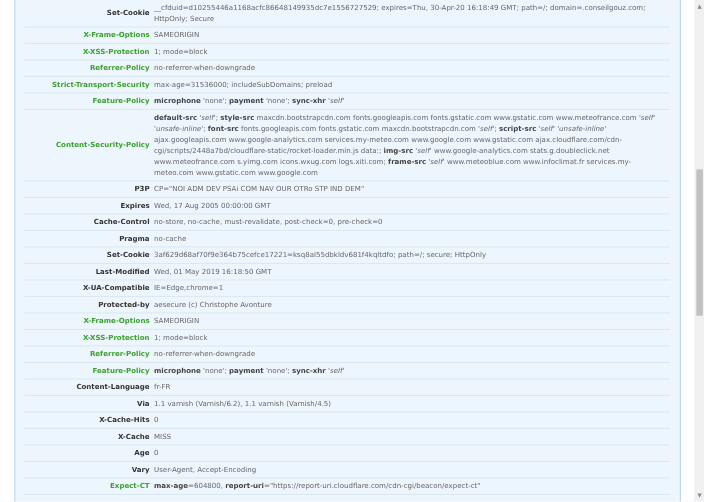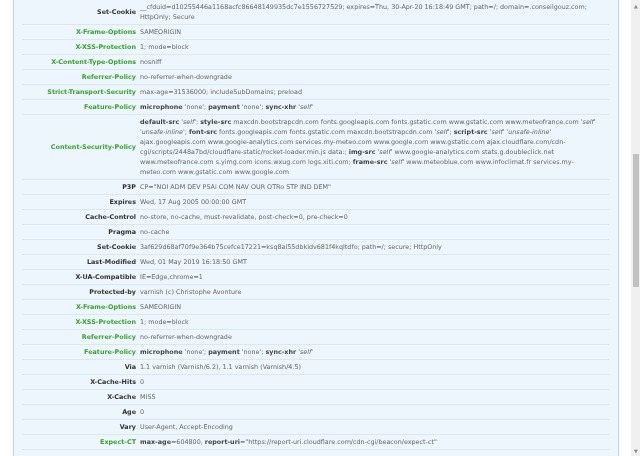--- a/index.html
+++ b/index.html
@@ -43,24 +43,20 @@
       </tr>
       <tr>
         <td class="k g">X-Frame-Options</td>
         <td class="v">SAMEORIGIN</td>
       </tr>
       <tr>
         <td class="k g">X-XSS-Protection</td>
         <td class="v">1; mode=block</td>
       </tr>
       <tr>
-        <td class="k g">X-Content-Type-Options</td>
-        <td class="v">nosniff</td>
-      </tr>
-      <tr>
         <td class="k g">Referrer-Policy</td>
         <td class="v">no-referrer-when-downgrade</td>
       </tr>
       <tr>
         <td class="k g">Strict-Transport-Security</td>
         <td class="v">max-age=31536000; includeSubDomains; preload</td>
       </tr>
       <tr>
         <td class="k g">Feature-Policy</td>
         <td class="v"><b>microphone</b> 'none'; <b>payment</b> 'none'; <b>sync-xhr</b> <i>'self'</i></td>
@@ -92,37 +88,41 @@
       <tr>
         <td class="k">Last-Modified</td>
         <td class="v">Wed, 01 May 2019 16:18:50 GMT</td>
       </tr>
       <tr>
         <td class="k">X-UA-Compatible</td>
         <td class="v">IE=Edge,chrome=1</td>
       </tr>
       <tr>
         <td class="k">Protected-by</td>
-        <td class="v">varnish (c) Christophe Avonture</td>
+        <td class="v">aesecure (c) Christophe Avonture</td>
       </tr>
       <tr>
         <td class="k g">X-Frame-Options</td>
         <td class="v">SAMEORIGIN</td>
       </tr>
       <tr>
         <td class="k g">X-XSS-Protection</td>
         <td class="v">1; mode=block</td>
       </tr>
       <tr>
         <td class="k g">Referrer-Policy</td>
         <td class="v">no-referrer-when-downgrade</td>
       </tr>
       <tr>
         <td class="k g">Feature-Policy</td>
         <td class="v"><b>microphone</b> 'none'; <b>payment</b> 'none'; <b>sync-xhr</b> <i>'self'</i></td>
+      </tr>
+      <tr>
+        <td class="k">Content-Language</td>
+        <td class="v">fr-FR</td>
       </tr>
       <tr>
         <td class="k">Via</td>
         <td class="v">1.1 varnish (Varnish/6.2), 1.1 varnish (Varnish/4.5)</td>
       </tr>
       <tr>
         <td class="k">X-Cache-Hits</td>
         <td class="v">0</td>
       </tr>
       <tr>

